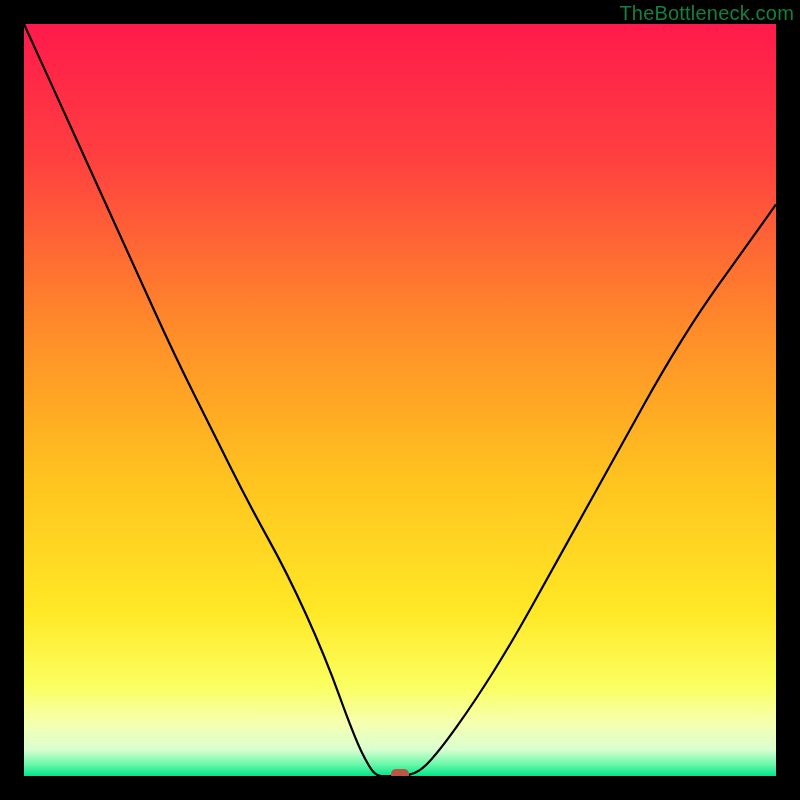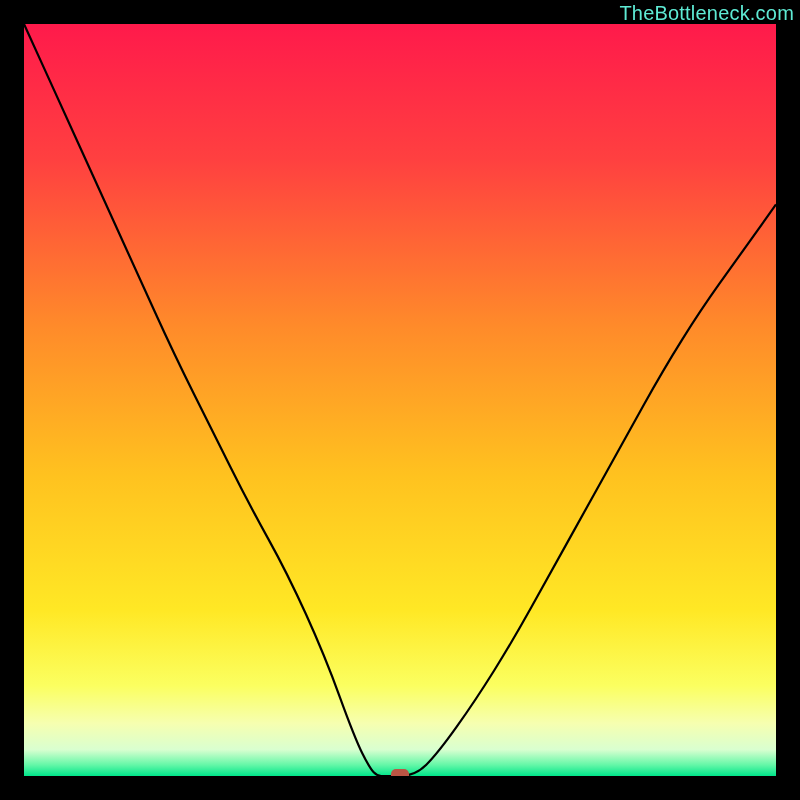--- a/index.html
+++ b/index.html
@@ -20,21 +20,21 @@
     position: absolute;
     left: 24px;
     top: 24px;
     width: 752px;
     height: 752px;
   }
   .watermark {
     position: absolute;
     top: 2px;
     right: 6px;
-    color: #5eead4;
+    color: #15803d;
     font-size: 20px;
     font-weight: 500;
     letter-spacing: 0.2px;
     pointer-events: none;
   }
 </style>
 </head>
 <body>
 
 <div class="outer">

